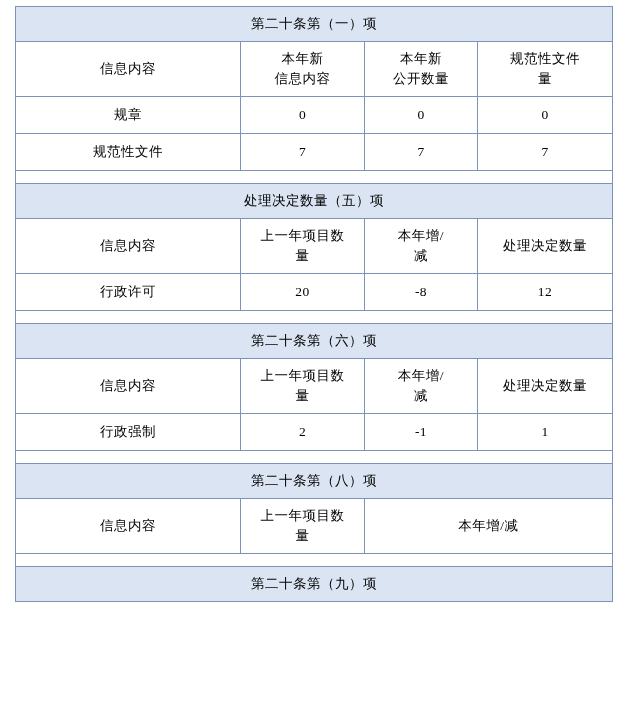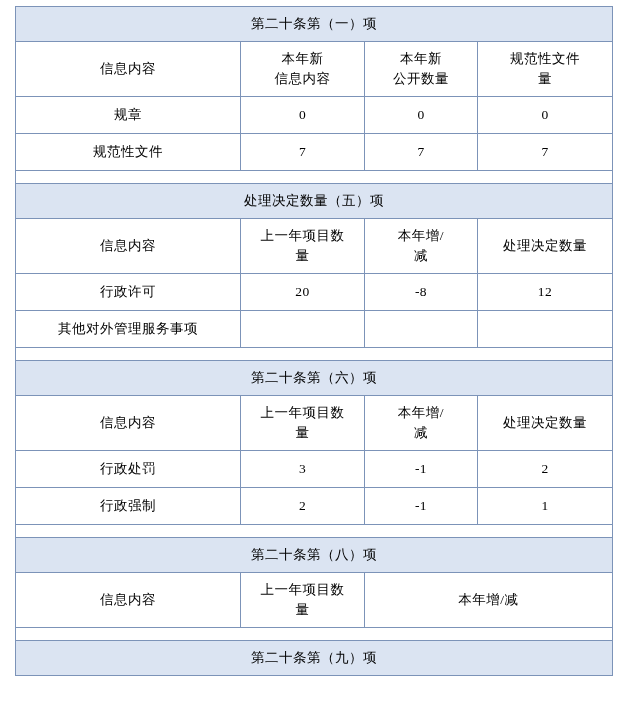--- a/index.html
+++ b/index.html
@@ -124,51 +124,39 @@
           <span class="two-line">减</span>
         </td>
         <td class="head">处理决定数量</td>
       </tr>
       <tr>
         <td class="rowlabel">行政许可</td>
         <td class="val">20</td>
         <td class="val">-8</td>
         <td class="val">12</td>
       </tr>
-      <tr>
-        <td class="rowlabel">其他对外管理服务事项</td>
-        <td class="val"></td>
-        <td class="val"></td>
-        <td class="val"></td>
-      </tr>
 
       <tr class="spacer-row">
           <td colspan="4"></td>
         </tr>
 
       <tr>
         <td class="section" colspan="4">第二十条第（六）项</td>
       </tr>
       <tr>
         <td class="head">信息内容</td>
         <td class="head">
           <span class="two-line">上一年项目数</span>
           <span class="two-line">量</span>
         </td>
         <td class="head">
           <span class="two-line">本年增/</span>
           <span class="two-line">减</span>
         </td>
         <td class="head">处理决定数量</td>
-      </tr>
-      <tr>
-        <td class="rowlabel">行政处罚</td>
-        <td class="val">3</td>
-        <td class="val">-1</td>
-        <td class="val">2</td>
       </tr>
       <tr>
         <td class="rowlabel">行政强制</td>
         <td class="val">2</td>
         <td class="val">-1</td>
         <td class="val">1</td>
       </tr>
 
       <tr class="spacer-row">
           <td colspan="4"></td>

